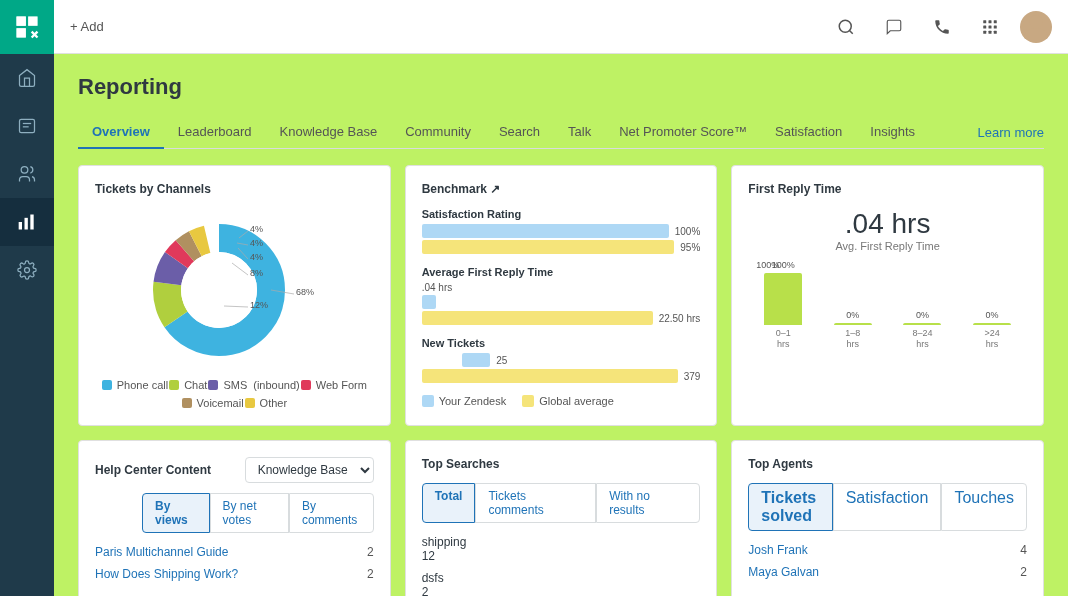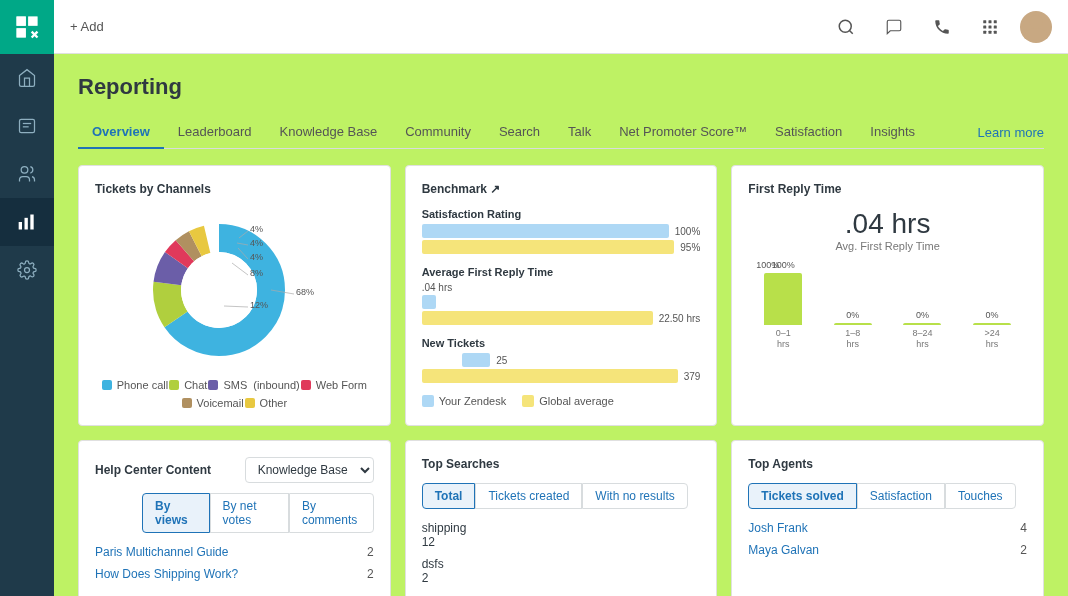--- a/index.html
+++ b/index.html
@@ -67,21 +67,21 @@
     
     .ts-tabs { display: flex; gap: 0; margin-bottom: 12px; }
     .ts-tab { padding: 5px 12px; font-size: 12px; border: 1px solid #d8dcde; cursor: pointer; color: #1f73b7; background: white; }
     .ts-tab:first-child { border-radius: 4px 0 0 4px; }
     .ts-tab:last-child { border-radius: 0 4px 4px 0; }
     .ts-tab.active { background: #e9f2fa; border-color: #1f73b7; font-weight: 600; }
     .ts-row { display: flex; justify-content: space-between; font-size: 12px; margin-bottom: 8px; color: #2f3941; flex-direction: column; }
 
     
     .ta-tabs { display: flex; gap: 0; margin-bottom: 12px; }
-    .ta-tab { padding: 5px 12px; font-size: 12px; border: 1px solid #d8dcde; cursor: pointer; color: #1f73b7; background: white; }
+    .ta-tab { padding: 5px 12px; font-size: 16px; border: 1px solid #d8dcde; cursor: pointer; color: #1f73b7; background: white; }
     .ta-tab:first-child { border-radius: 4px 0 0 4px; }
     .ta-tab:last-child { border-radius: 0 4px 4px 0; }
     .ta-tab.active { background: #e9f2fa; border-color: #1f73b7; font-weight: 600; }
     .ta-row { display: flex; justify-content: space-between; font-size: 12px; margin-bottom: 8px; }
     .ta-link { color: #1f73b7; cursor: pointer; }
     .ta-count { color: #555; }
 
     .bench-row-wrap { margin-bottom: 12px; }
     .bench-row-title { font-size: 11px; font-weight: 600; color: #2f3941; margin-bottom: 4px; }
     .bench-bar-inline { height: 14px; border-radius: 2px; }
@@ -377,21 +377,21 @@
         <div class="hc-row">
           <a class="hc-link">How Does Shipping Work?</a>
           <span class="hc-count">2</span>
         </div>
       </div>
 
       <div class="card">
         <div class="card-title">Top Searches</div>
         <div class="ts-tabs">
           <div class="ts-tab active">Total</div>
-          <div class="ts-tab">Tickets created</div>
+          <div class="ts-tab">Tickets comments</div>
           <div class="ts-tab">With no results</div>
         </div>
         <div class="ts-row">
           <span>shipping</span>
           <span>12</span>
         </div>
         <div class="ts-row">
           <span>dsfs</span>
           <span>2</span>
         </div>

